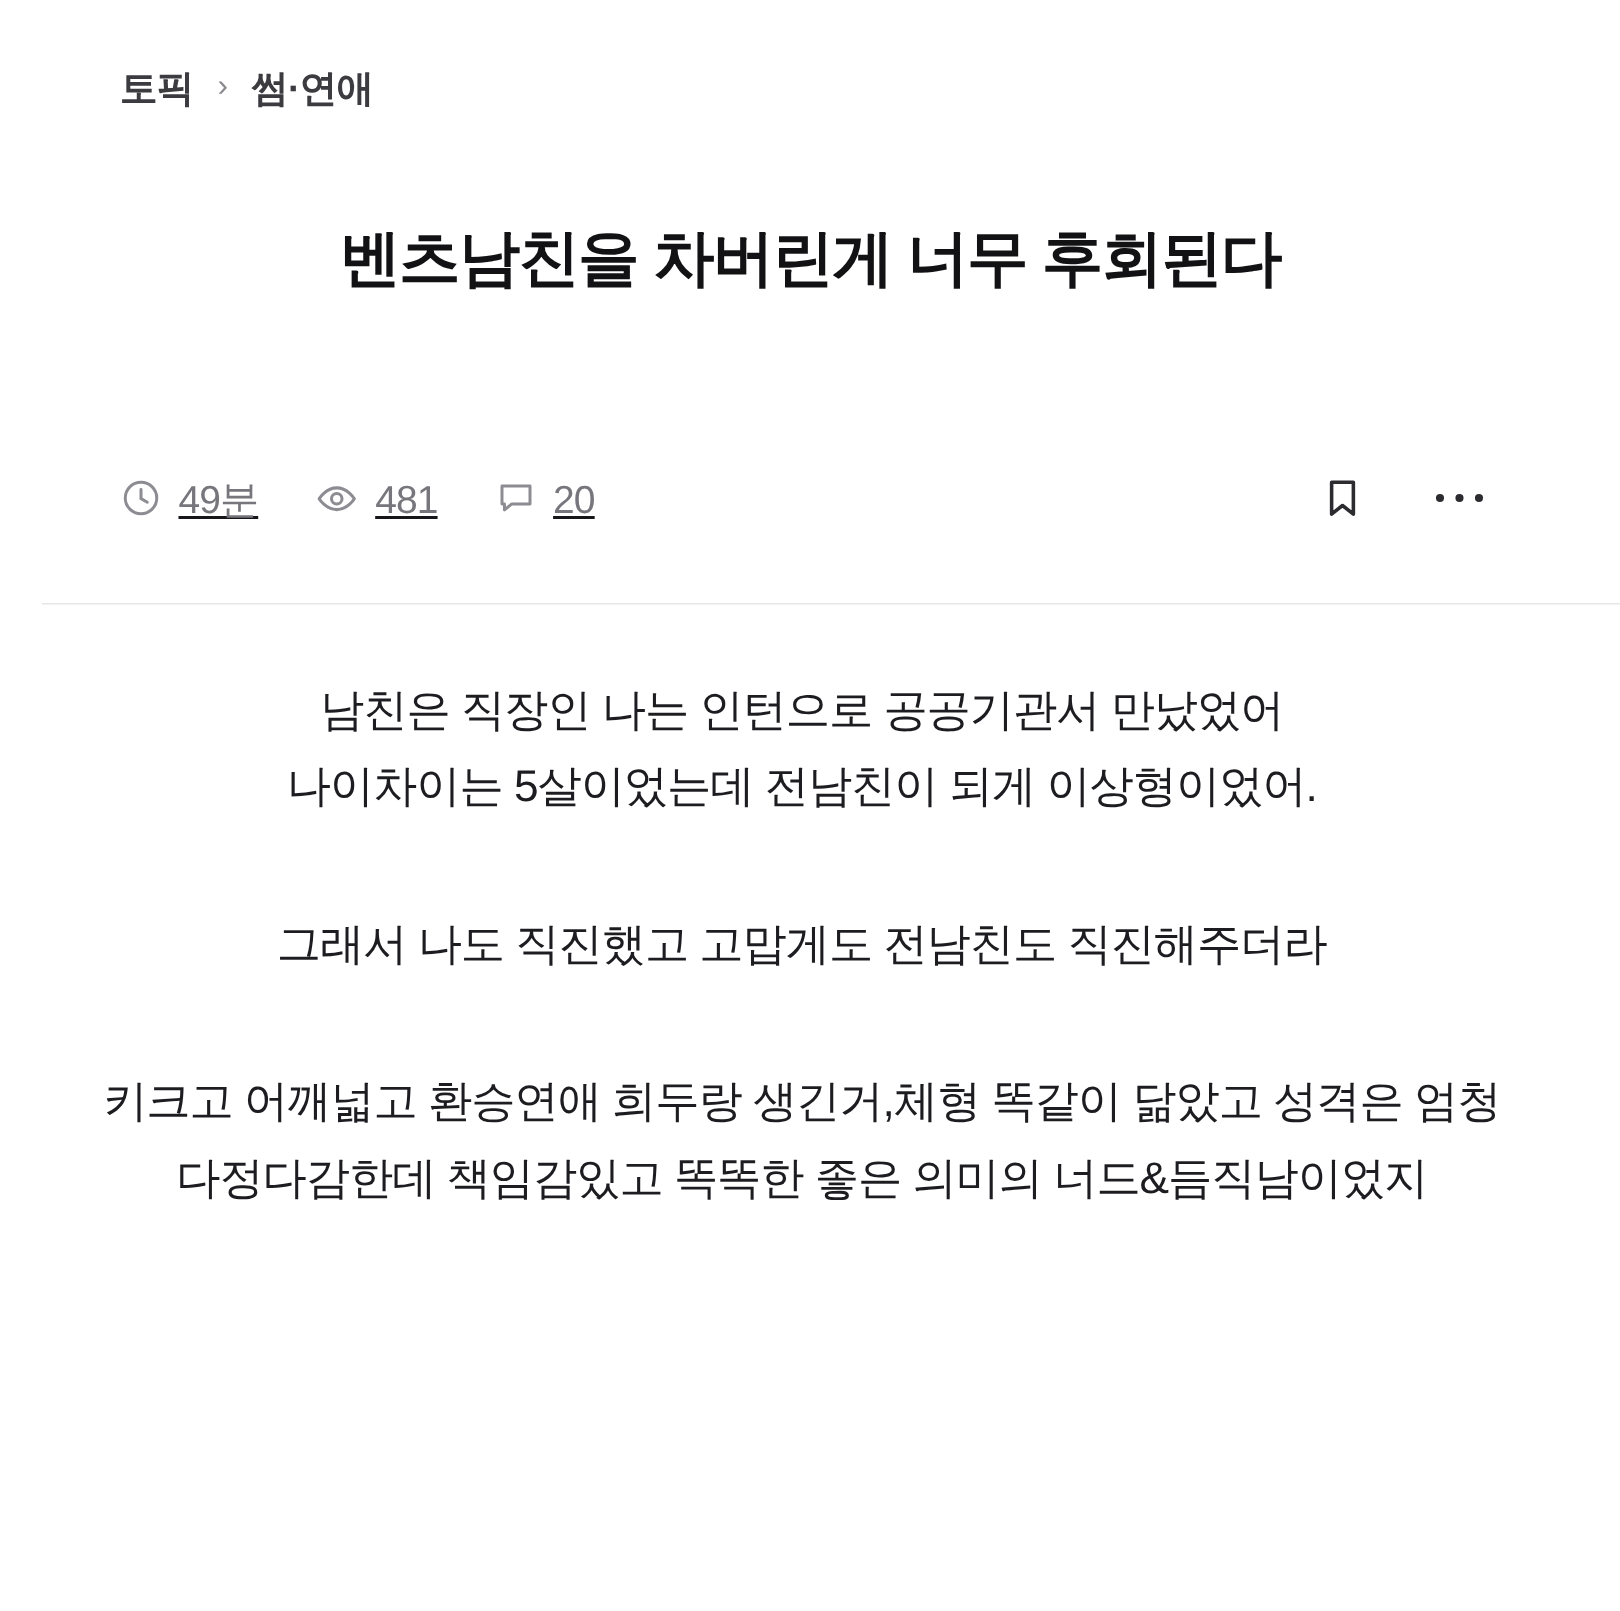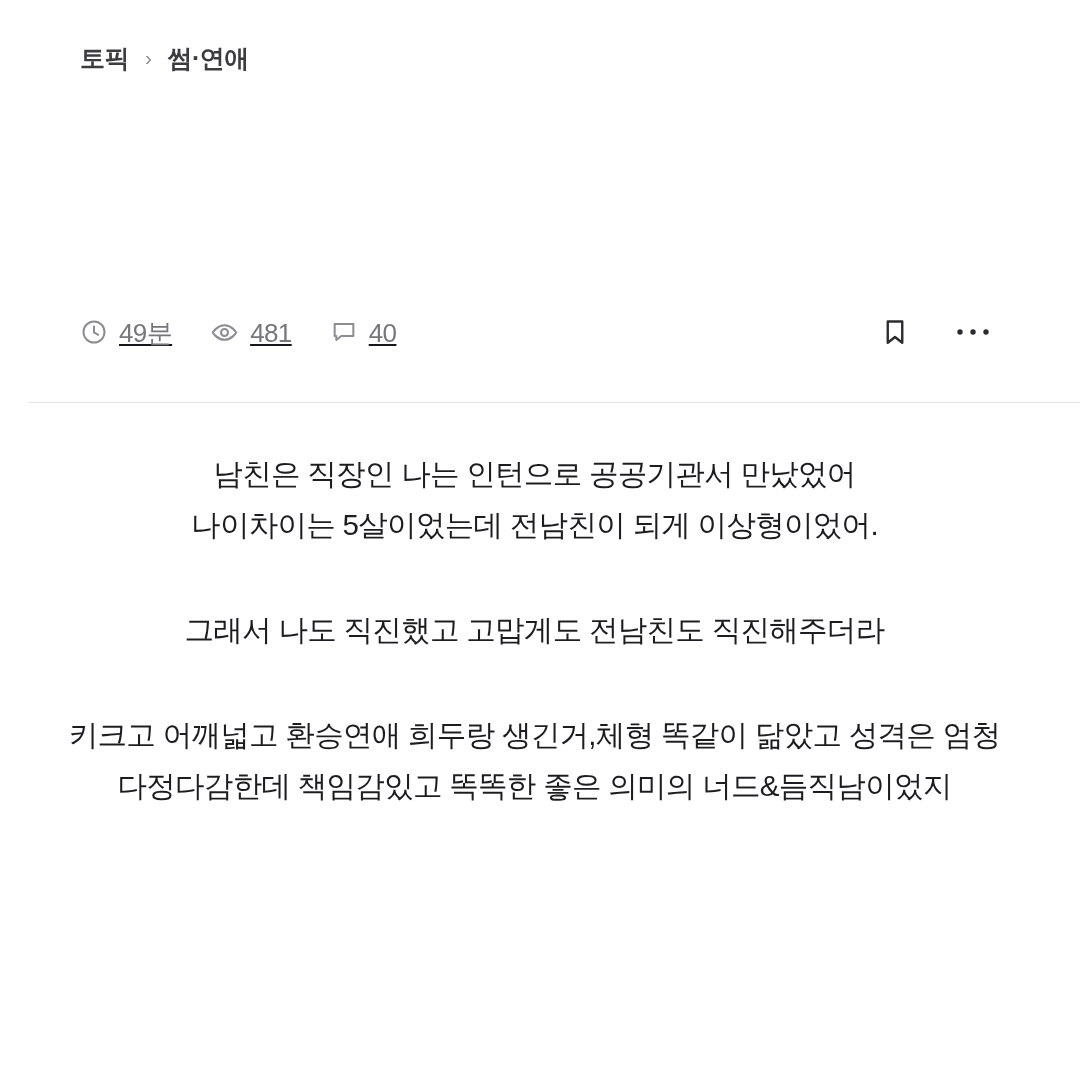--- a/index.html
+++ b/index.html
@@ -149,20 +149,21 @@
   <div class="rail-right"></div>
 
   <div class="content">
 
     <div class="breadcrumb">
       <span class="crumb">토픽</span>
       <span class="sep">›</span>
       <span class="crumb">썸·연애</span>
     </div>
 
+    <h1 class="title">벤츠남친을 차버린게 너무 후회된다</h1>
 
     <div class="meta-row">
       <div class="meta-left">
 
         <div class="meta-item">
           <span>
             <svg width="28" height="28" viewBox="0 0 24 24" fill="none" stroke="#8c8c92" stroke-width="1.7">
               <circle cx="12" cy="12" r="9"></circle>
               <path d="M12 7.2 V12.3 L15.6 14.4" stroke-linecap="round"></path>
             </svg>
@@ -179,21 +180,21 @@
           </span>
           <span class="label">481</span>
         </div>
 
         <div class="meta-item">
           <span>
             <svg width="28" height="28" viewBox="0 0 24 24" fill="none" stroke="#8c8c92" stroke-width="1.7">
               <path d="M4 5.6h16v10.2H9.6L5.4 19.2v-3.4H4Z" stroke-linejoin="round" transform="translate(0,-0.4)"></path>
             </svg>
           </span>
-          <span class="label">40</span>
+          <span class="label">20</span>
         </div>
 
       </div>
 
       <div class="meta-right">
         <span>
           <svg width="30" height="30" viewBox="0 0 24 24" fill="none" stroke="#2b2b30" stroke-width="1.9">
             <path d="M6.2 3.6h11.6v17l-5.8-4.6-5.8 4.6Z" stroke-linejoin="round"></path>
           </svg>
         </span>

